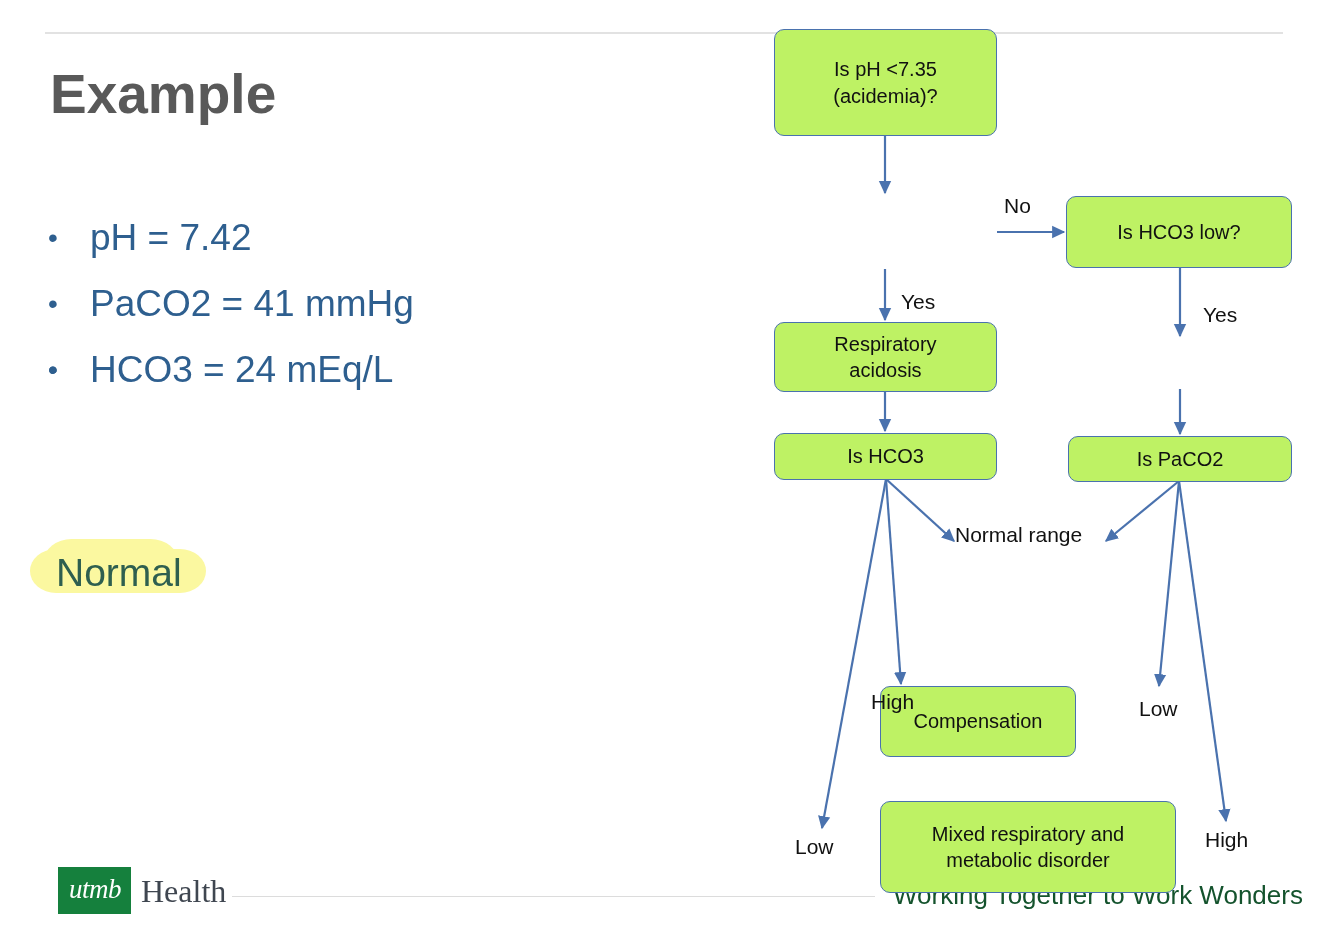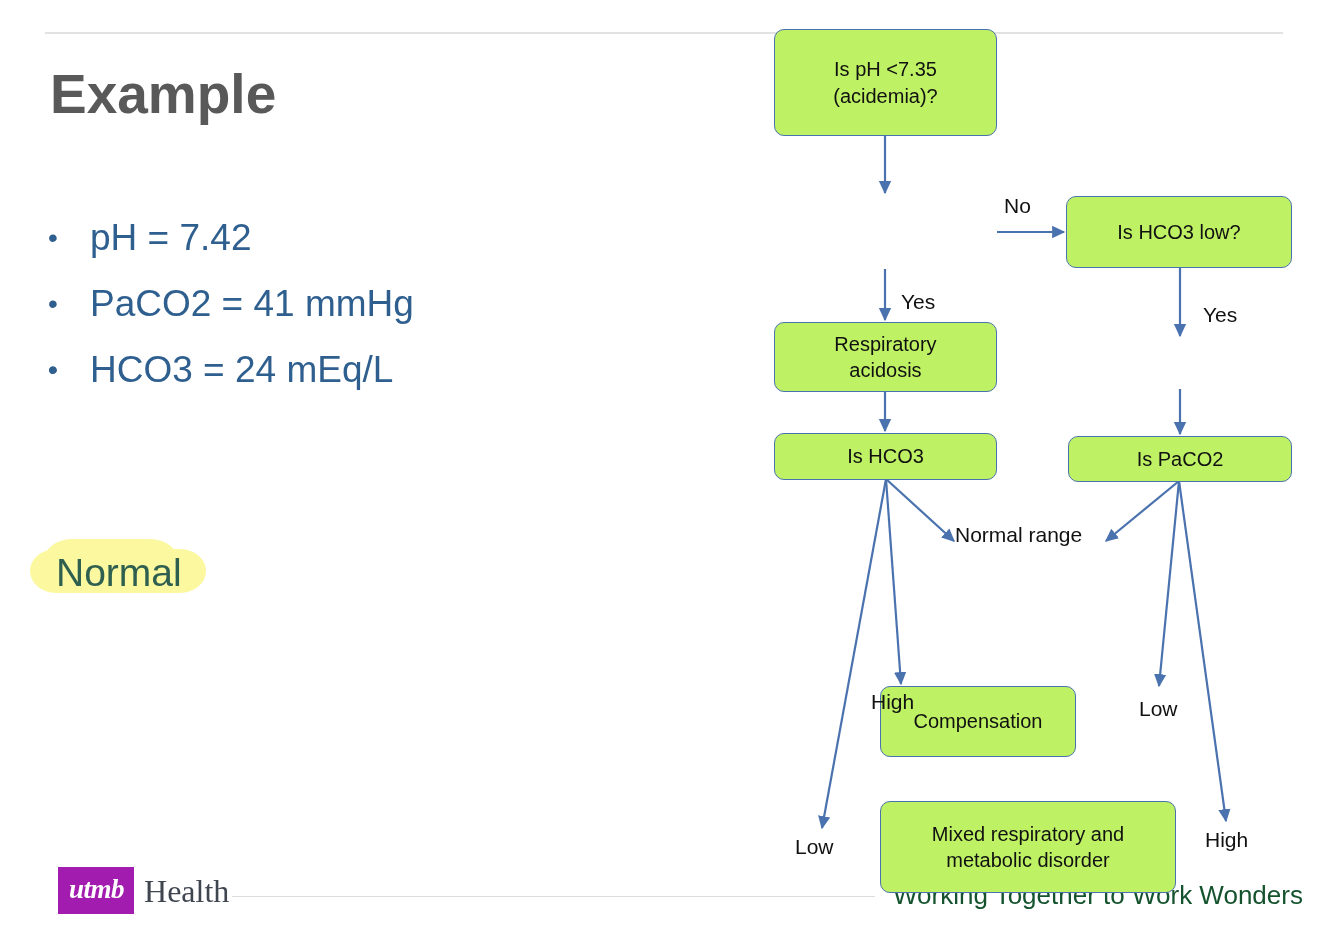--- a/index.html
+++ b/index.html
@@ -74,23 +74,23 @@
     font-family:"Liberation Sans", sans-serif;
     white-space:nowrap;
   }
 
   
   .logo{
     position:absolute;left:58px;top:867px;
     display:flex;align-items:center;
   }
   .logo-mark{
-    background:#a21caf;color:#ffffff;
+    background:#15803d;color:#ffffff;
     font-family:"Liberation Serif", serif;
-    font-style:italic;font-weight:bold;
+    font-style:italic;font-weight:normal;
     font-size:27px;line-height:1;
     padding:9px 10px 11px 11px;
     letter-spacing:-0.5px;
   }
   .logo-word{
     color:#3f4650;
     font-family:"Liberation Serif", serif;
     font-size:32px;margin-left:10px;line-height:1;
   }
   .tagline{

